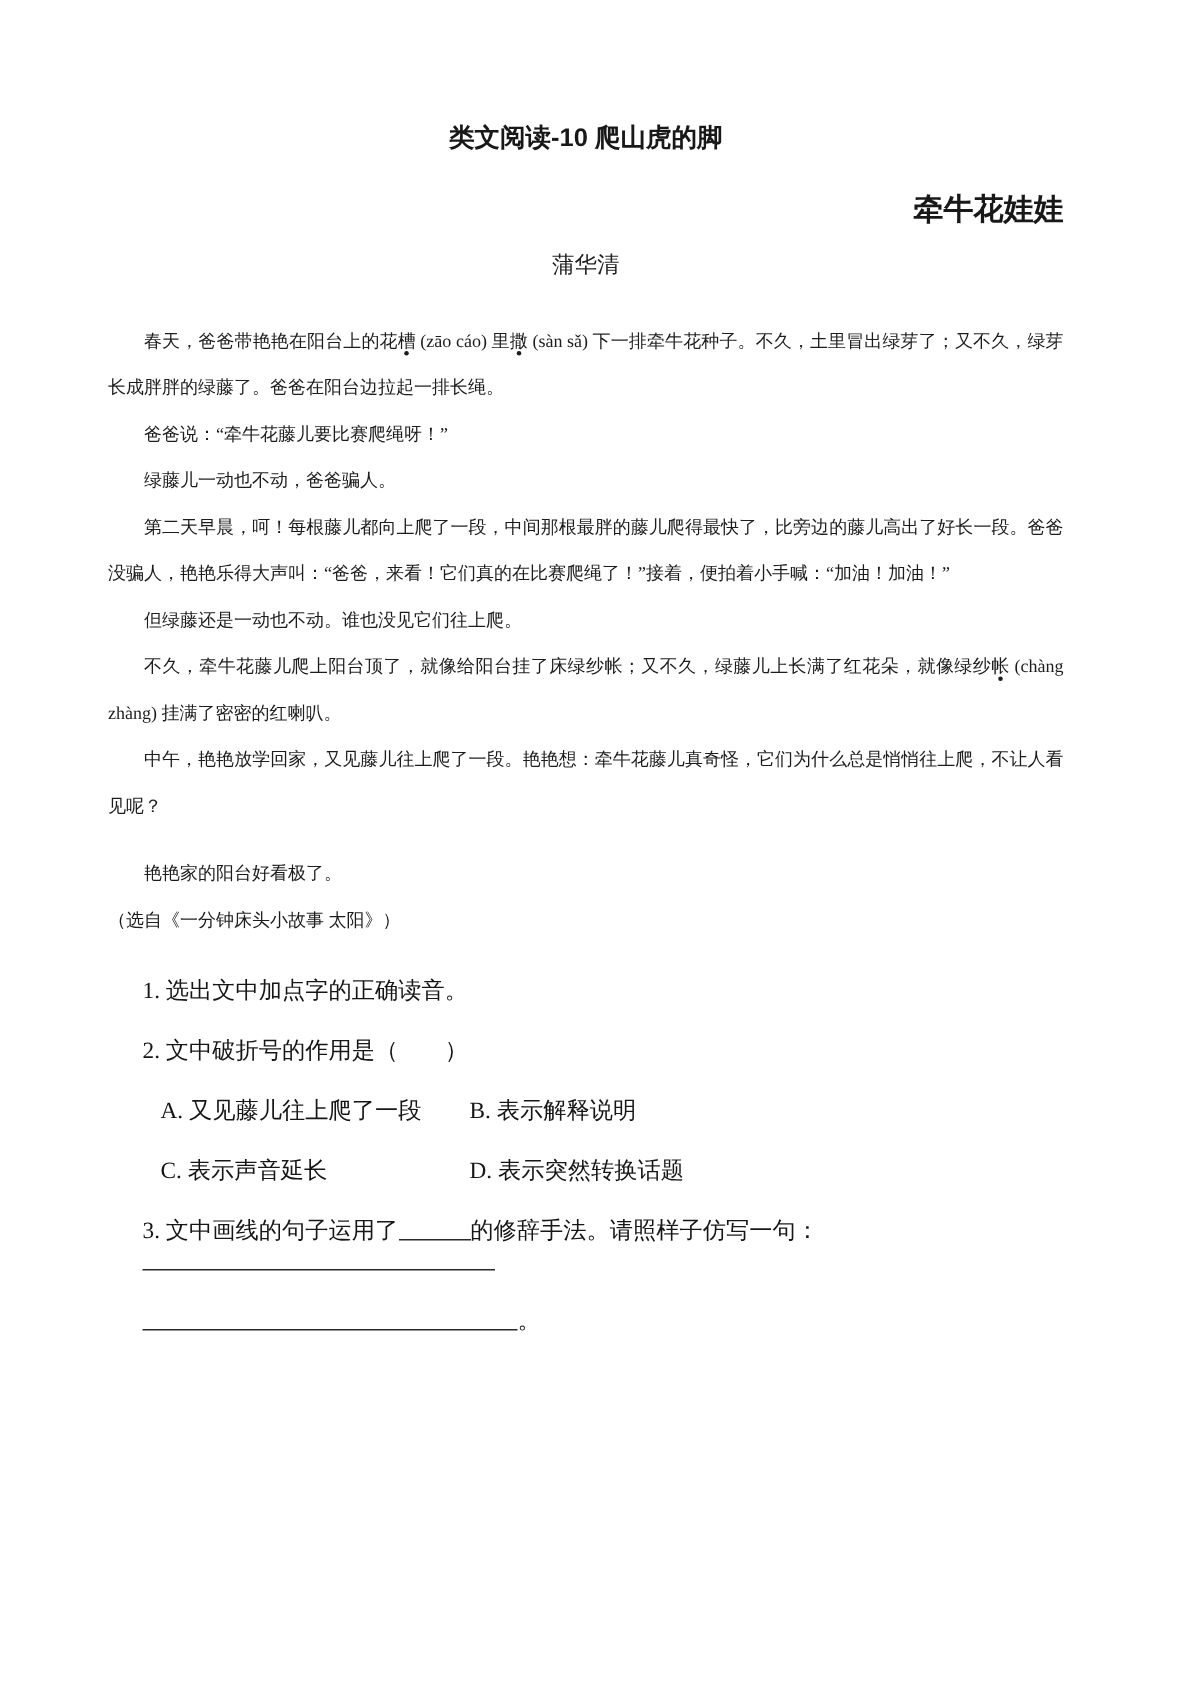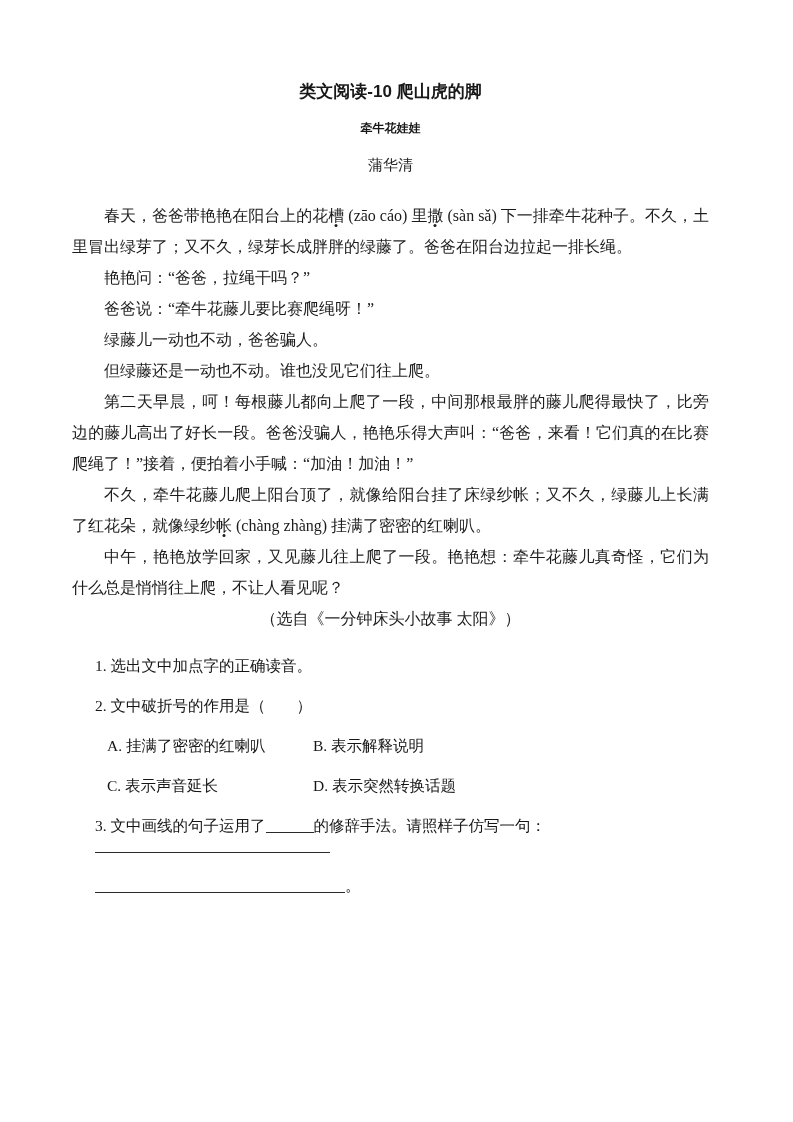--- a/index.html
+++ b/index.html
@@ -9,32 +9,32 @@
     font-family:"Liberation Serif", serif;
     overflow:hidden;
   }
   .page { box-sizing:border-box; width:793px; height:1122px; padding:82px 84px 0 72px; }
 
   .doc-title {
     text-align:center; font-family:"Liberation Sans", sans-serif;
     font-weight:bold; font-size:17px; line-height:20px; color:#181818;
   }
   .story-title {
-    text-align:center; font-family:"Liberation Sans", sans-serif;
-    font-weight:bold; font-size:12px; line-height:20px; margin-top:16px; color:#181818;
+    text-align:right; font-family:"Liberation Sans", sans-serif;
+    font-weight:bold; font-size:20px; line-height:20px; margin-top:28px; color:#181818;
   }
   .author {
     text-align:center; font-family:"Liberation Sans", sans-serif;
     font-size:15px; line-height:18px; margin-top:18px; color:#222;
   }
 
-  .story { margin-top:26px; font-size:16px; line-height:31px; text-align:justify; color:#1c1c1c; }
+  .story { margin-top:26px; font-size:12px; line-height:31px; text-align:justify; color:#1c1c1c; }
   .story p { margin:0; text-indent:2em; }
   .story p.extra-gap { margin-top:14px; }
-  .story p.source-line { text-align:center; text-indent:0; }
+  .story p.source-line { text-align:left; text-indent:0; }
 
   .u {
     text-decoration:underline;
     text-underline-offset:4px;
     text-decoration-thickness:1px;
   }
   .dot { position:relative; }
   .dot::after {
     content:""; position:absolute; left:50%; bottom:-3px;
     width:3px; height:3px; border-radius:50%; background:#1c1c1c;
@@ -59,32 +59,32 @@
 <body>
 
 <div class="page">
 
   <div class="doc-title">类文阅读-10 爬山虎的脚</div>
   <div class="story-title">牵牛花娃娃</div>
   <div class="author">蒲华清</div>
 
   <div class="story">
     <p><span>春天，爸爸带艳艳在阳台上的花</span><span class="dot">槽</span><span> (zāo cáo) 里</span><span class="dot">撒</span><span> (sàn sǎ) 下一排牵牛花种子。不久，土里冒出绿芽了；又不久，绿芽长成胖胖的绿藤了。爸爸在阳台边拉起一排长绳。</span></p>
-    <p>艳艳问：“爸爸，拉绳干吗？”</p>
     <p>爸爸说：“牵牛花藤儿要比赛爬绳呀！”</p>
     <p>绿藤儿一动也不动，爸爸骗人。</p>
+    <p>第二天早晨，呵！每根藤儿都向上爬了一段，中间那根最胖的藤儿爬得最快了，比旁边的藤儿高出了好长一段。爸爸没骗人，艳艳乐得大声叫：“爸爸，来看！它们真的在比赛爬绳了！”接着，便拍着小手喊：“加油！加油！”</p>
     <p>但绿藤还是一动也不动。谁也没见它们往上爬。</p>
-    <p>第二天早晨，呵！每根藤儿都向上爬了一段，中间那根最胖的藤儿爬得最快了，比旁边的藤儿高出了好长一段。爸爸没骗人，艳艳乐得大声叫：“爸爸，来看！它们真的在比赛爬绳了！”接着，便拍着小手喊：“加油！加油！”</p>
     <p><span>不久，牵牛花藤儿爬上阳台顶了，就像给阳台挂了床绿纱帐；又不久，绿藤儿上长满了红花朵，就像绿纱</span><span class="dot">帐</span><span> (chàng zhàng) 挂满了密密的红喇叭。</span></p>
     <p>中午，艳艳放学回家，又见藤儿往上爬了一段。艳艳想：牵牛花藤儿真奇怪，它们为什么总是悄悄往上爬，不让人看见呢？</p>
+    <p class="extra-gap">艳艳家的阳台好看极了。</p>
     <p class="source-line">（选自《一分钟床头小故事 太阳》）</p>
   </div>
 
   <div class="questions">
     <p class="q">1. 选出文中加点字的正确读音。</p>
     <p class="q">2. 文中破折号的作用是（　　）</p>
-    <p class="opt-row"><span class="opt-first">A. 挂满了密密的红喇叭</span><span>B. 表示解释说明</span></p>
+    <p class="opt-row"><span class="opt-first">A. 又见藤儿往上爬了一段</span><span>B. 表示解释说明</span></p>
     <p class="opt-row"><span class="opt-first">C. 表示声音延长</span><span>D. 表示突然转换话题</span></p>
     <p class="q"><span>3. 文中画线的句子运用了</span><span class="blank blank-short"></span><span>的修辞手法。请照样子仿写一句：</span><span class="blank blank-long"></span></p>
     <p class="q"><span class="blank blank-l2"></span><span>。</span></p>
   </div>
 
 </div>
 
 </body></html>

